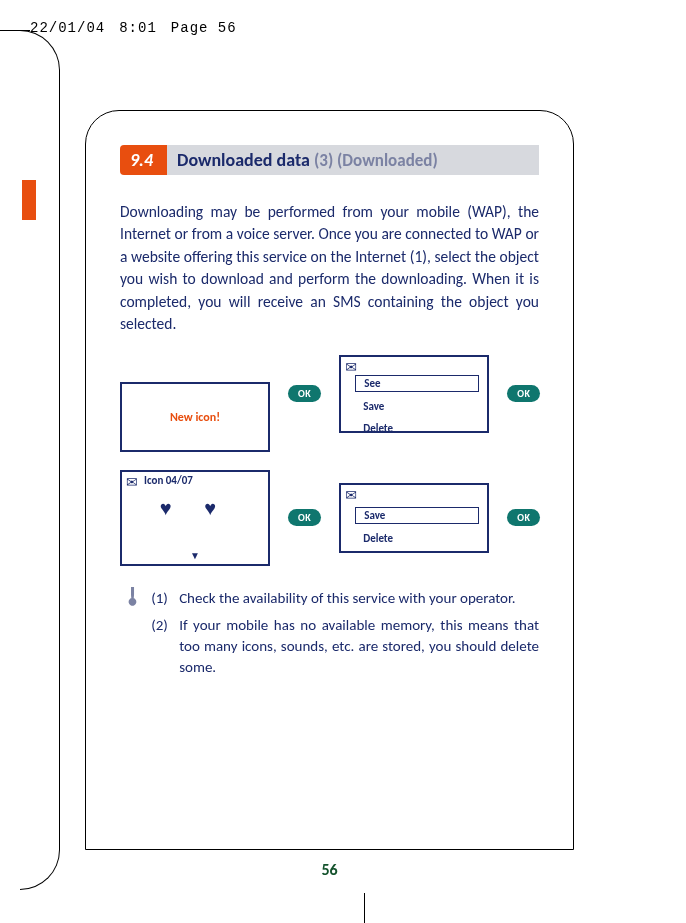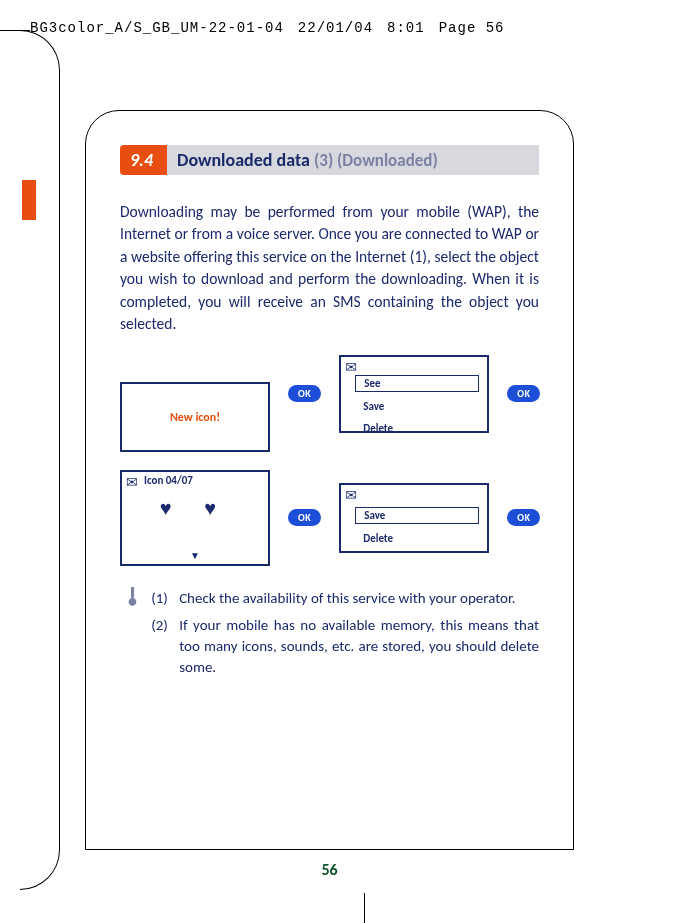--- a/index.html
+++ b/index.html
@@ -138,21 +138,21 @@
   }
   .icon-row {
     position:absolute; top:24px; left:0; right:0; text-align:center;
     font-size:20px; letter-spacing:14px; color:#1b2a6b;
   }
   .down-arrow {
     position:absolute; bottom:2px; left:50%; transform:translateX(-50%);
     font-size:10px; color:#1b2a6b;
   }
   .ok-btn {
-    background: #1d4ed8;
+    background: #0f766e;
     color: #fff;
     font-size: 10px;
     font-weight: bold;
     border-radius: 999px;
     padding: 2px 10px;
     display: inline-block;
     letter-spacing: 0.5px;
   }
   .para2 { margin-bottom: 90px; }
 
@@ -197,21 +197,20 @@
   .crop-v {
     position:absolute; width:1px; height:30px; background:#000;
   }
   .crop-tl-h { top:30px; left:0; }
   .crop-br-v { bottom:0; left:364px; }
 </style>
 </head>
 <body>
 
 <div class="header-bar">
-  <span>BG3color_A/S_GB_UM-22-01-04</span>
   <span>22/01/04</span>
   <span>8:01</span>
   <span>Page 56</span>
 </div>
 
 <div class="crop-h crop-tl-h"></div>
 
 <div class="tab-edge"></div>
 <div class="color-tab"></div>
 

